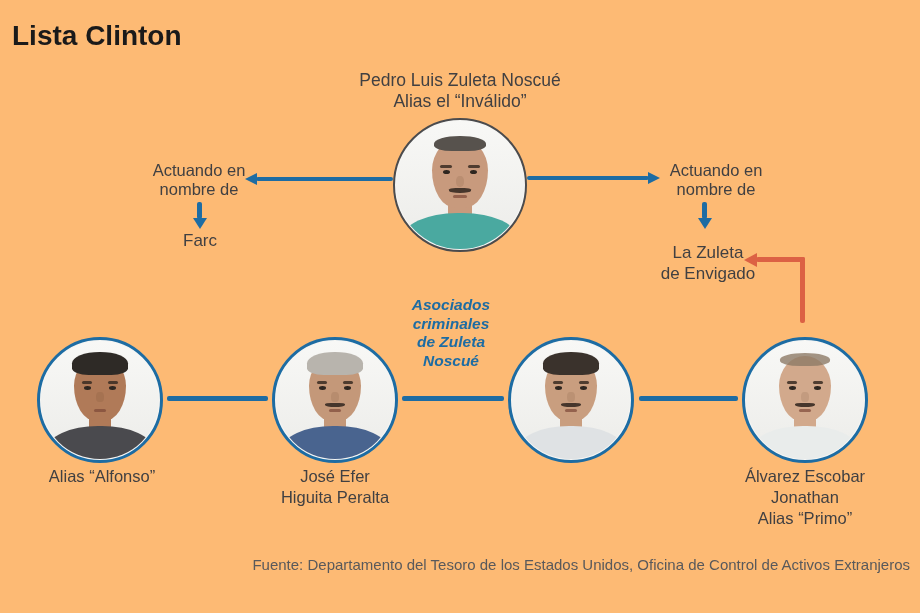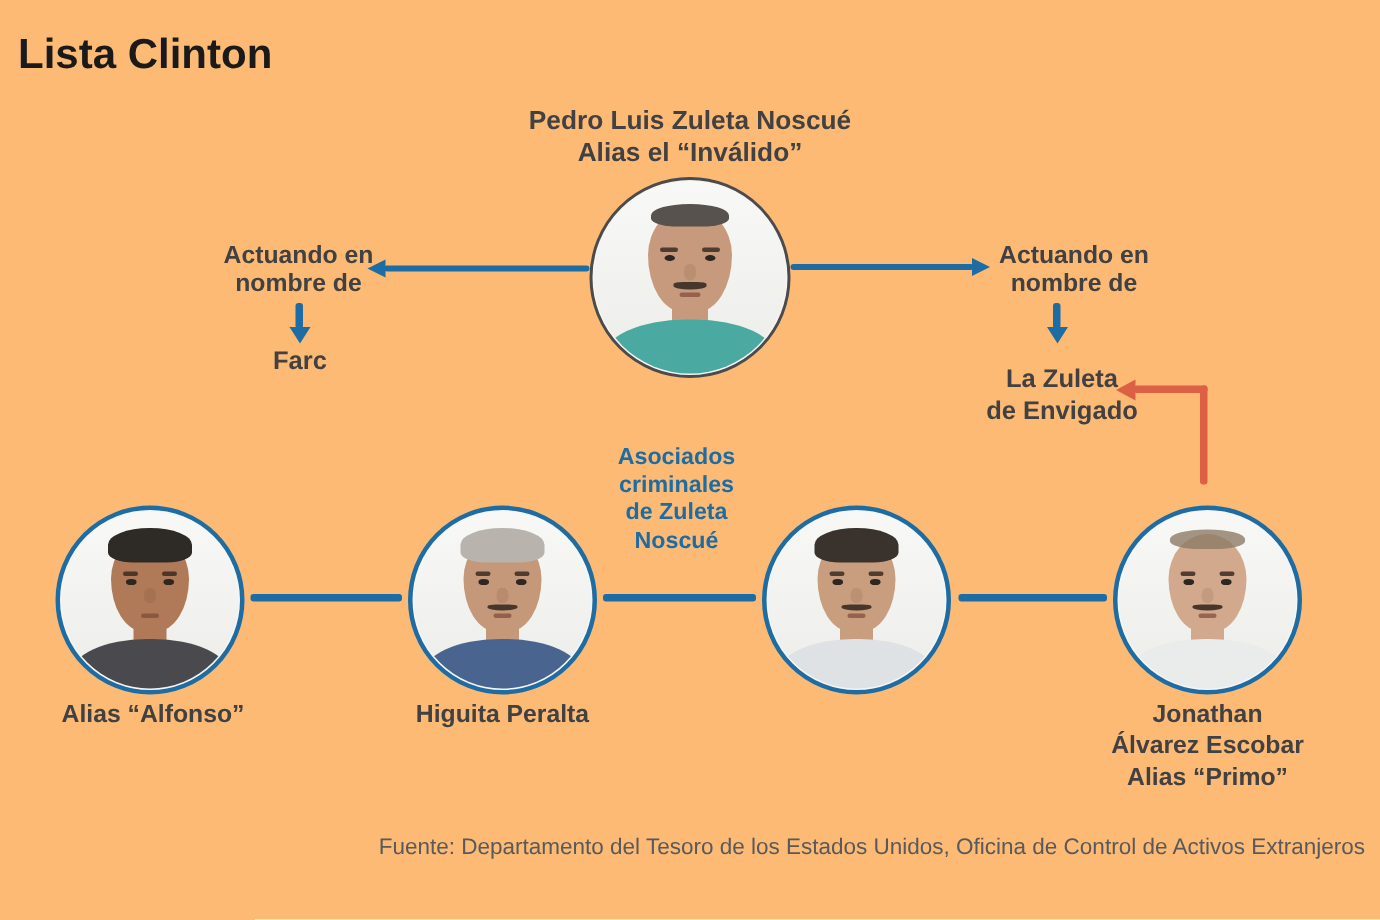--- a/index.html
+++ b/index.html
@@ -1,28 +1,28 @@
 <!DOCTYPE html>
 <html style="--accent-blue: #1d6ca3; --arrow-orange: #dc6144; --text-dark: #414042; --text-muted: #59595b; --main-ring-gray: #4b4b4d;"><head>
 <meta charset="utf-8">
 <style>
   html,body{margin:0;padding:0;background:#fff;}
   .canvas{position:relative;width:920px;height:613px;background:#fdba74;overflow:hidden;
           font-family:"Liberation Sans","DejaVu Sans",sans-serif;}
 
   .title{position:absolute;left:12px;top:20px;font-size:28px;font-weight:700;color:#1a1a1a;}
 
-  .txt{position:absolute;text-align:center;color:var(--text-dark,#414042);font-size:17px;line-height:21px;font-weight:bold;}
+  .txt{position:absolute;text-align:center;color:var(--text-dark,#414042);font-size:17px;line-height:21px;}
   .main-name{left:310px;top:70px;width:300px;font-size:17.5px;}
   .label-left{left:138px;top:161px;width:122px;font-size:16.5px;line-height:19px;}
   .farc{left:150px;top:230px;width:100px;}
   .label-right{left:655px;top:161px;width:122px;font-size:16.5px;line-height:19px;}
   .la-oficina{left:647px;top:242px;width:122px;}
   .assoc-heading{left:391px;top:296px;width:120px;font-size:15.5px;line-height:18.5px;
-                 font-weight:700;color:var(--accent-blue,#1d6ca3);}
+                 font-weight:700;color:var(--accent-blue,#1d6ca3);font-style:italic;}
   .source{position:absolute;left:250px;top:556px;width:660px;text-align:right;
           font-size:15px;color:var(--text-muted,#59595b);}
 
   .hline{position:absolute;height:4px;background:var(--accent-blue,#1d6ca3);border-radius:2px;}
   .vline{position:absolute;width:5px;background:var(--accent-blue,#1d6ca3);border-radius:2px;}
   .l-arrow-line{left:256px;top:177px;width:137px;}
   .r-arrow-line{left:527px;top:176px;width:122px;}
   .l-down-line{left:197px;top:202px;height:17px;}
   .r-down-line{left:702px;top:202px;height:17px;}
   .c1{left:167px;top:396px;width:101px;height:5px;}
@@ -171,20 +171,21 @@
       <span class="av-brow l"></span>
       <span class="av-brow r"></span>
       <span class="av-eye l"></span>
       <span class="av-eye r"></span>
       <span class="av-nose"></span>
       <span class="av-mustache"></span>
       <span class="av-mouth"></span>
     </div>
   </div>
   <div class="txt n2">
+    <div>José Efer</div>
     <div>Higuita Peralta</div>
   </div>
 
   <div class="photo assoc-photo p3">
     <div class="avatar hair-full" style="--skin: #c99e7f; --hair: #3a322c; --shirt: #dfe2e4;">
       <span class="av-neck"></span>
       <span class="av-shoulders"></span>
       <span class="av-head"></span>
       <span class="av-hair"></span>
       <span class="av-brow l"></span>
@@ -206,20 +207,20 @@
       <span class="av-brow l"></span>
       <span class="av-brow r"></span>
       <span class="av-eye l"></span>
       <span class="av-eye r"></span>
       <span class="av-nose"></span>
       <span class="av-mustache"></span>
       <span class="av-mouth"></span>
     </div>
   </div>
   <div class="txt n4">
+    <div>Álvarez Escobar</div>
     <div>Jonathan</div>
-    <div>Álvarez Escobar</div>
     <div>Alias “Primo”</div>
   </div>
 
   <div class="source">Fuente: Departamento del Tesoro de los Estados Unidos, Oficina de Control de Activos Extranjeros</div>
 
 </div>
 
 </body></html>

